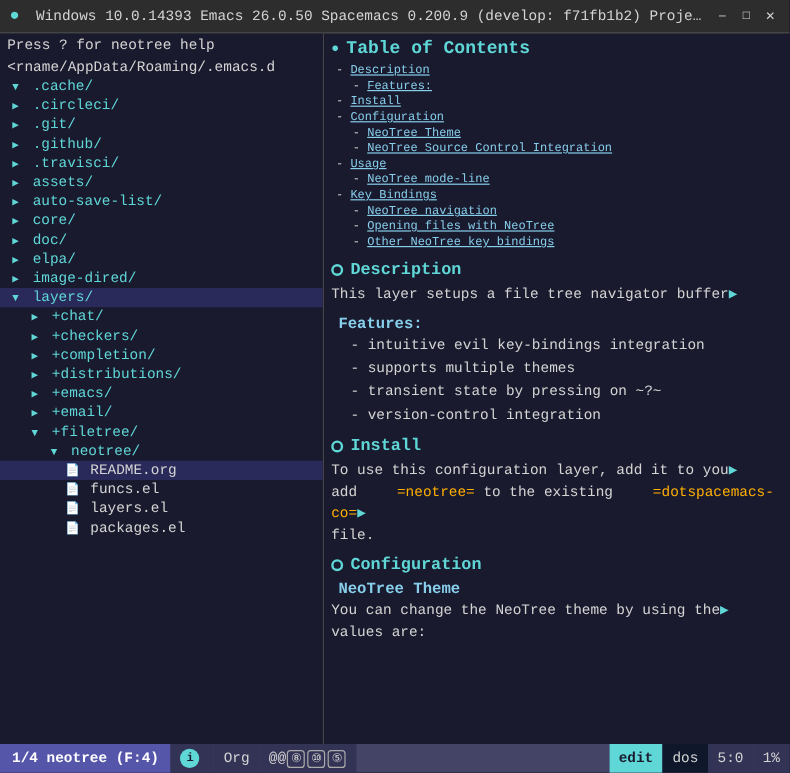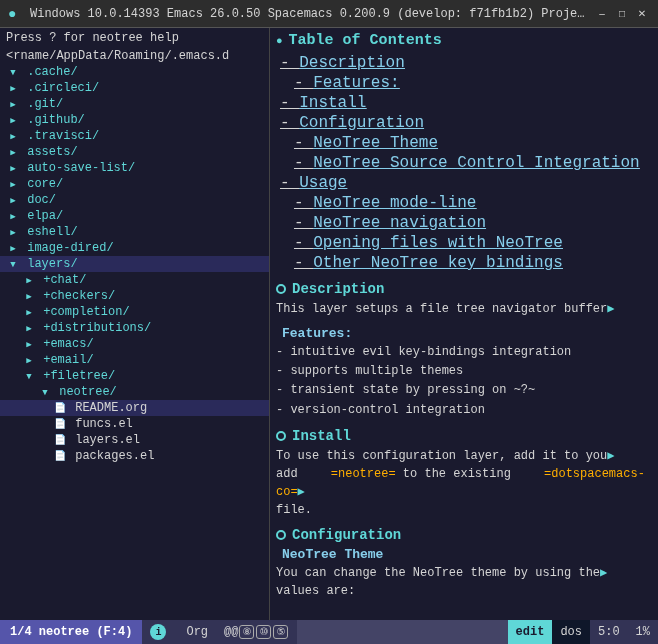--- a/index.html
+++ b/index.html
@@ -124,22 +124,21 @@
       color: #5fd7d7;
       font-size: 15px;
       font-weight: bold;
       display: flex;
       align-items: center;
       gap: 6px;
       margin-bottom: 4px;
     }
     .toc-item {
       padding: 1px 0;
-      font-size: 16px;
-      text-decoration: underline;
+      font-size: 10px;
     }
     .toc-item.level1 { padding-left: 4px; }
     .toc-item.level2 { padding-left: 18px; }
     .toc-link { color: #87ceeb; text-decoration: underline; }
     .toc-dash { color: #d4d4d4; }
 
     .section-heading {
       color: #5fd7d7;
       font-size: 14px;
       font-weight: bold;
@@ -166,21 +165,21 @@
       gap: 6px;
       margin: 4px 0 2px 0;
     }
 
     .body-text {
       color: #d4d4d4;
       font-size: 12px;
       line-height: 1.5;
     }
     .body-text .highlight { color: #ffaf00; margin-left: 26px; }
-    .bullet-list { margin-left: 0; }
+    .bullet-list { margin-left: 16px; }
     .bullet-list .bitem { font-size: 12px; color: #d4d4d4; line-height: 1.6; }
 
     
     #statusbar {
       height: 24px;
       background: #444466;
       display: flex;
       align-items: center;
       font-size: 12px;
       color: #d4d4d4;
@@ -251,21 +250,20 @@
   <div class="tree-item"><span class="indent" style="display:inline-block;width:6px;"></span><span class="item-icon" style="color:#5fd7d7;font-size:9px;">▼</span> <span class="dir-color">.cache/</span></div>
       <div class="tree-item"><span class="indent" style="display:inline-block;width:6px;"></span><span class="item-icon" style="color:#5fd7d7;font-size:9px;">▶</span> <span class="dir-color">.circleci/</span></div>
       <div class="tree-item"><span class="indent" style="display:inline-block;width:6px;"></span><span class="item-icon" style="color:#5fd7d7;font-size:9px;">▶</span> <span class="dir-color">.git/</span></div>
       <div class="tree-item"><span class="indent" style="display:inline-block;width:6px;"></span><span class="item-icon" style="color:#5fd7d7;font-size:9px;">▶</span> <span class="dir-color">.github/</span></div>
       <div class="tree-item"><span class="indent" style="display:inline-block;width:6px;"></span><span class="item-icon" style="color:#5fd7d7;font-size:9px;">▶</span> <span class="dir-color">.travisci/</span></div>
       <div class="tree-item"><span class="indent" style="display:inline-block;width:6px;"></span><span class="item-icon" style="color:#5fd7d7;font-size:9px;">▶</span> <span class="dir-color">assets/</span></div>
       <div class="tree-item"><span class="indent" style="display:inline-block;width:6px;"></span><span class="item-icon" style="color:#5fd7d7;font-size:9px;">▶</span> <span class="dir-color">auto-save-list/</span></div>
       <div class="tree-item"><span class="indent" style="display:inline-block;width:6px;"></span><span class="item-icon" style="color:#5fd7d7;font-size:9px;">▶</span> <span class="dir-color">core/</span></div>
       <div class="tree-item"><span class="indent" style="display:inline-block;width:6px;"></span><span class="item-icon" style="color:#5fd7d7;font-size:9px;">▶</span> <span class="dir-color">doc/</span></div>
       <div class="tree-item"><span class="indent" style="display:inline-block;width:6px;"></span><span class="item-icon" style="color:#5fd7d7;font-size:9px;">▶</span> <span class="dir-color">elpa/</span></div>
-      <div class="tree-item"><span class="indent" style="display:inline-block;width:6px;"></span><span class="item-icon" style="color:#5fd7d7;font-size:9px;">▶</span> <span class="dir-color">eshell/</span></div>
       <div class="tree-item"><span class="indent" style="display:inline-block;width:6px;"></span><span class="item-icon" style="color:#5fd7d7;font-size:9px;">▶</span> <span class="dir-color">image-dired/</span></div>
       <div class="tree-item active-item"><span class="indent" style="display:inline-block;width:6px;"></span><span class="item-icon" style="color:#5fd7d7;font-size:9px;">▼</span> <span class="dir-color">layers/</span></div>
       <div class="tree-item"><span class="indent" style="display:inline-block;width:22px;"></span><span class="item-icon" style="color:#5fd7d7;font-size:9px;">▶</span> <span class="dir-color">+chat/</span></div>
       <div class="tree-item"><span class="indent" style="display:inline-block;width:22px;"></span><span class="item-icon" style="color:#5fd7d7;font-size:9px;">▶</span> <span class="dir-color">+checkers/</span></div>
       <div class="tree-item"><span class="indent" style="display:inline-block;width:22px;"></span><span class="item-icon" style="color:#5fd7d7;font-size:9px;">▶</span> <span class="dir-color">+completion/</span></div>
       <div class="tree-item"><span class="indent" style="display:inline-block;width:22px;"></span><span class="item-icon" style="color:#5fd7d7;font-size:9px;">▶</span> <span class="dir-color">+distributions/</span></div>
       <div class="tree-item"><span class="indent" style="display:inline-block;width:22px;"></span><span class="item-icon" style="color:#5fd7d7;font-size:9px;">▶</span> <span class="dir-color">+emacs/</span></div>
       <div class="tree-item"><span class="indent" style="display:inline-block;width:22px;"></span><span class="item-icon" style="color:#5fd7d7;font-size:9px;">▶</span> <span class="dir-color">+email/</span></div>
       <div class="tree-item"><span class="indent" style="display:inline-block;width:22px;"></span><span class="item-icon" style="color:#5fd7d7;font-size:9px;">▼</span> <span class="dir-color">+filetree/</span></div>
       <div class="tree-item"><span class="indent" style="display:inline-block;width:38px;"></span><span class="item-icon" style="color:#5fd7d7;font-size:9px;">▼</span> <span class="dir-color">neotree/</span></div>
@@ -284,20 +282,21 @@
       </div>
       <div id="toc-list">
           <div class="toc-item level1"><span class="toc-dash">- </span><span class="toc-link">Description</span></div>
           <div class="toc-item level2"><span class="toc-dash">  - </span><span class="toc-link">Features:</span></div>
           <div class="toc-item level1"><span class="toc-dash">- </span><span class="toc-link">Install</span></div>
           <div class="toc-item level1"><span class="toc-dash">- </span><span class="toc-link">Configuration</span></div>
           <div class="toc-item level2"><span class="toc-dash">  - </span><span class="toc-link">NeoTree Theme</span></div>
           <div class="toc-item level2"><span class="toc-dash">  - </span><span class="toc-link">NeoTree Source Control Integration</span></div>
           <div class="toc-item level1"><span class="toc-dash">- </span><span class="toc-link">Usage</span></div>
           <div class="toc-item level2"><span class="toc-dash">  - </span><span class="toc-link">NeoTree mode-line</span></div>
+          <div class="toc-item level1"><span class="toc-dash">- </span><span class="toc-link">Key Bindings</span></div>
           <div class="toc-item level2"><span class="toc-dash">  - </span><span class="toc-link">NeoTree navigation</span></div>
           <div class="toc-item level2"><span class="toc-dash">  - </span><span class="toc-link">Opening files with NeoTree</span></div>
           <div class="toc-item level2"><span class="toc-dash">  - </span><span class="toc-link">Other NeoTree key bindings</span></div>
         </div>
     </div>
 
     <div class="content-section">
       <div class="section-heading">
         <span class="bullet"></span>
         <span>Description</span>

